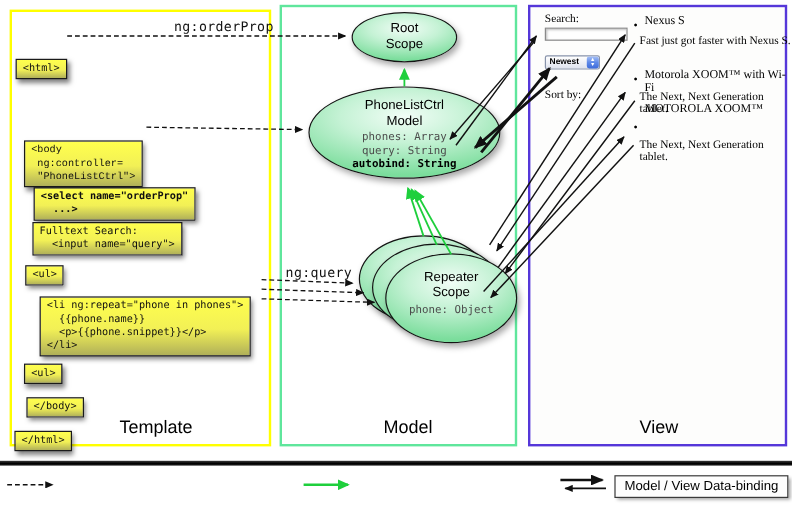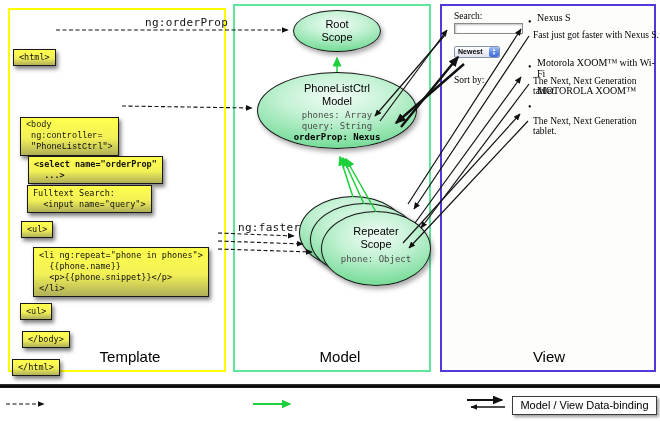--- a/index.html
+++ b/index.html
@@ -45,21 +45,21 @@
 
   <div class="col" id="col-template"></div>
   <div class="col" id="col-model"></div>
   <div class="col" id="col-view"></div>
 
   <div class="collabel" style="left:130px;top:348px;text-align:right;">Template</div>
   <div class="collabel" style="left:340px;top:348px;">Model</div>
   <div class="collabel" style="left:549px;top:348px;">View</div>
 
   <div class="anno" style="left:145px;top:16px;">ng:orderProp</div>
-  <div class="anno" style="left:238px;top:221px;">ng:faster</div>
+  <div class="anno" style="left:238px;top:221px;">ng:query</div>
 
   <div class="codebox" style="left:13px;top:21px;">&lt;html&gt;</div>
   <div class="codebox" style="left:20px;top:89px;font-family:Liberation Mono, monospace;">&lt;body
  ng:controller=
  "PhoneListCtrl"&gt;</div>
   <div class="codebox bold" style="left:28px;top:128px;">&lt;select name="orderProp"
   ...&gt;</div>
   <div class="codebox" style="left:27px;top:157px;">Fulltext Search:
   &lt;input name="query"&gt;</div>
   <div class="codebox" style="left:21px;top:193px;">&lt;ul&gt;</div>
@@ -74,21 +74,21 @@
   <div class="ellipse" style="left:293px;top:10px;width:88px;height:42px;padding-top:7px;">
     <div class="ell-title">Root
 Scope</div>
   </div>
 
   <div class="ellipse" style="left:257px;top:72px;width:160px;height:77px;padding-top:9px;">
     <div class="ell-title">PhoneListCtrl
 Model</div>
     <div class="ell-prop" style="margin-top:2px;">phones: Array</div>
     <div class="ell-prop">query: String</div>
-    <div class="ell-prop bold">orderProp: Nexus</div>
+    <div class="ell-prop bold">autobind: String</div>
   </div>
 
   <div class="ellipse" style="left:299px;top:196px;width:108px;height:73px;"></div>
   <div class="ellipse" style="left:310px;top:203px;width:108px;height:73px;"></div>
   <div class="ellipse" style="left:321px;top:211px;width:110px;height:75px;padding-top:13px;">
     <div class="ell-title">Repeater
 Scope</div>
     <div class="ell-prop" style="margin-top:3px;">phone: Object</div>
   </div>
 

